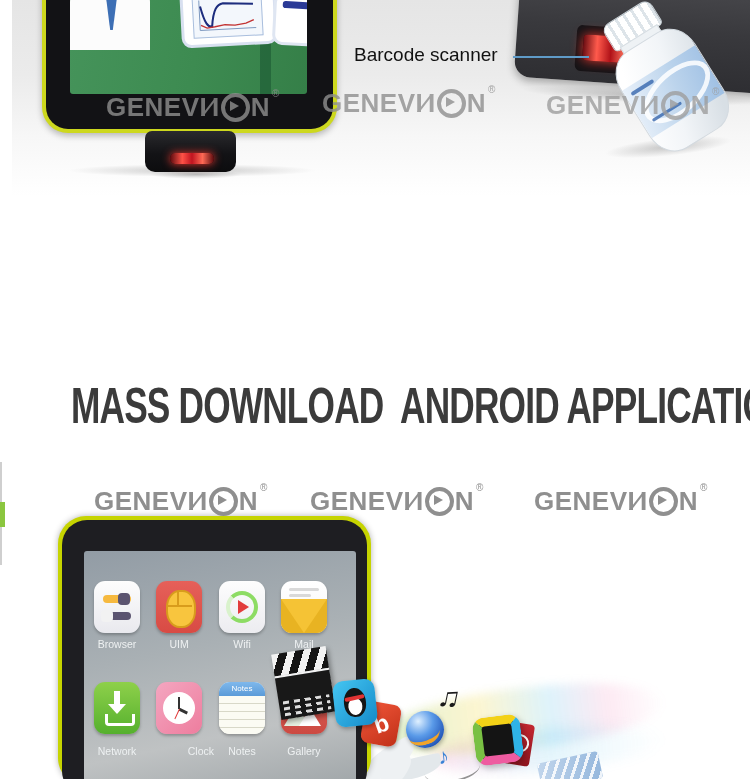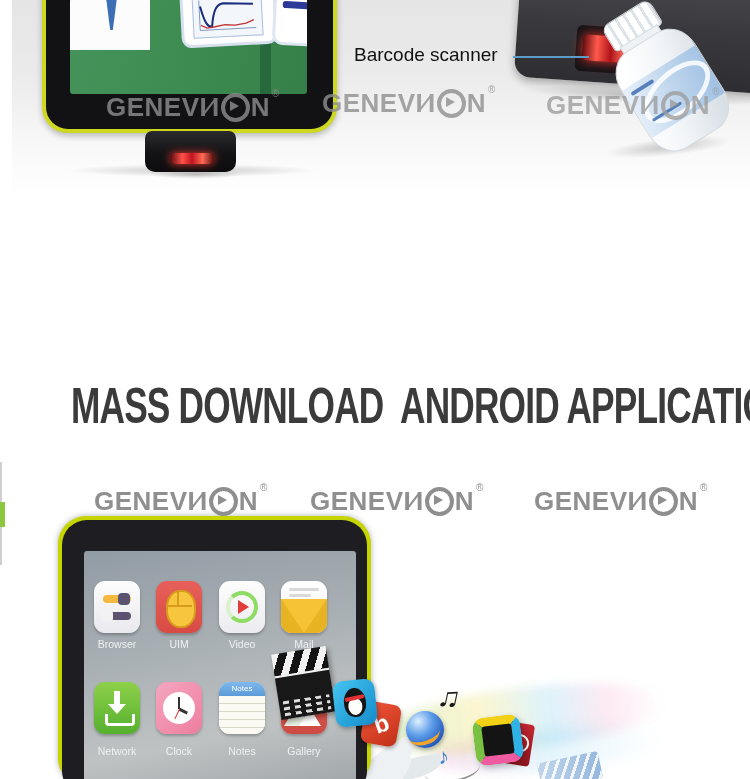--- a/index.html
+++ b/index.html
@@ -324,21 +324,21 @@
         <div class="sim-chip"></div>
         <div class="sim-line" style="left:10px;top:24px;width:26px;height:2px;"></div>
         <div class="sim-line" style="left:21px;top:11px;width:2px;height:13px;"></div>
       </div>
       <div class="app-label" style="left:60px;top:87px;">UIM</div>
 
       <div class="app app-video" style="left:135px;top:30px;">
         <div class="vid-ring"></div>
         <div class="vid-play"></div>
       </div>
-      <div class="app-label" style="left:123px;top:87px;">Video</div>
+      <div class="app-label" style="left:123px;top:87px;">Wifi</div>
 
       <div class="app app-mail" style="left:197px;top:30px;">
         <div class="mail-line" style="left:8px;top:7px;width:30px;"></div>
         <div class="mail-line" style="left:8px;top:13px;width:22px;"></div>
         <div class="mail-body">
           <div class="mail-foldL"></div>
           <div class="mail-foldR"></div>
         </div>
       </div>
       <div class="app-label" style="left:185px;top:87px;">Mail</div>
@@ -350,21 +350,21 @@
       </div>
       <div class="app-label" style="left:-2px;top:194px;">Network</div>
 
       <div class="app app-clock" style="left:72px;top:131px;">
         <div class="clk-face">
           <div class="clk-m"></div>
           <div class="clk-h"></div>
           <div class="clk-s"></div>
         </div>
       </div>
-      <div class="app-label" style="left:60px;top:194px;">Clock</div>
+      <div class="app-label" style="left:60px;top:194px;text-align:right;">Clock</div>
 
       <div class="app app-notes" style="left:135px;top:131px;">
         <div class="notes-head">Notes</div>
         <div class="notes-lines"></div>
       </div>
       <div class="app-label" style="left:123px;top:194px;">Notes</div>
 
       <div class="app app-gallery" style="left:197px;top:131px;">
         <div class="sun"></div>
         <div class="mt1"></div>

